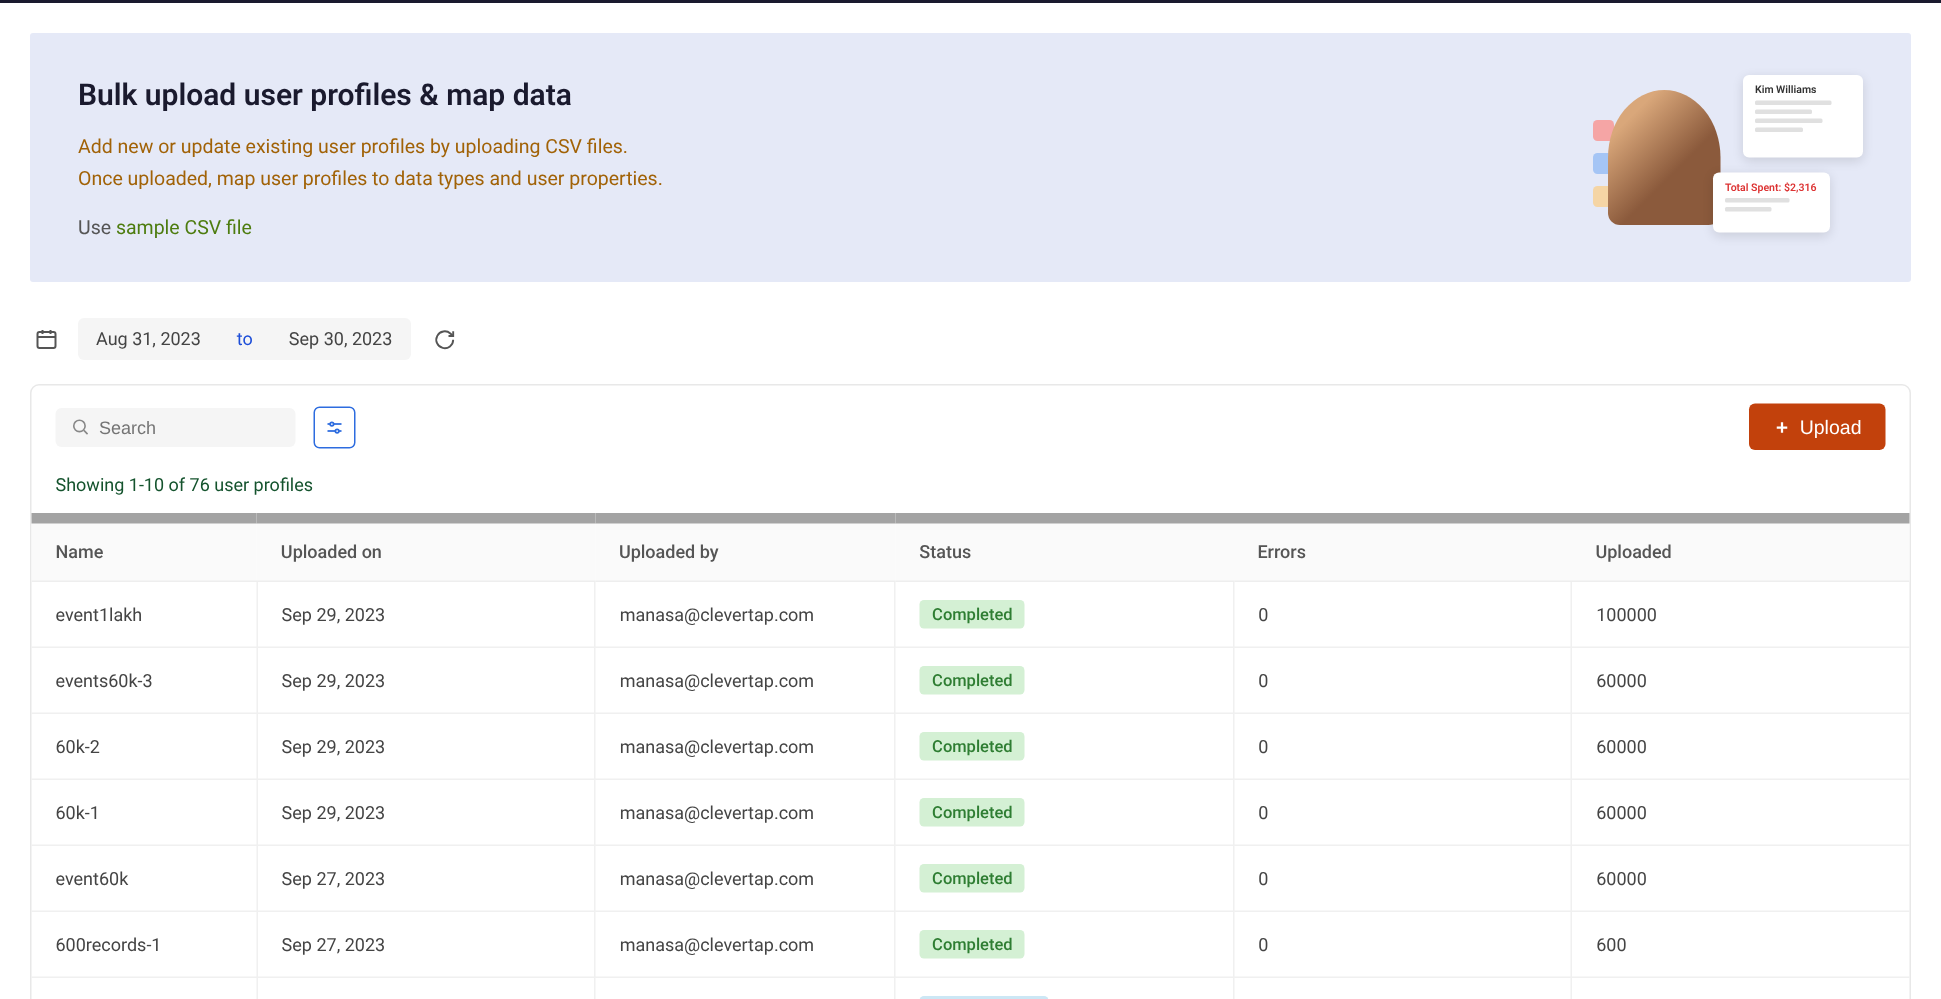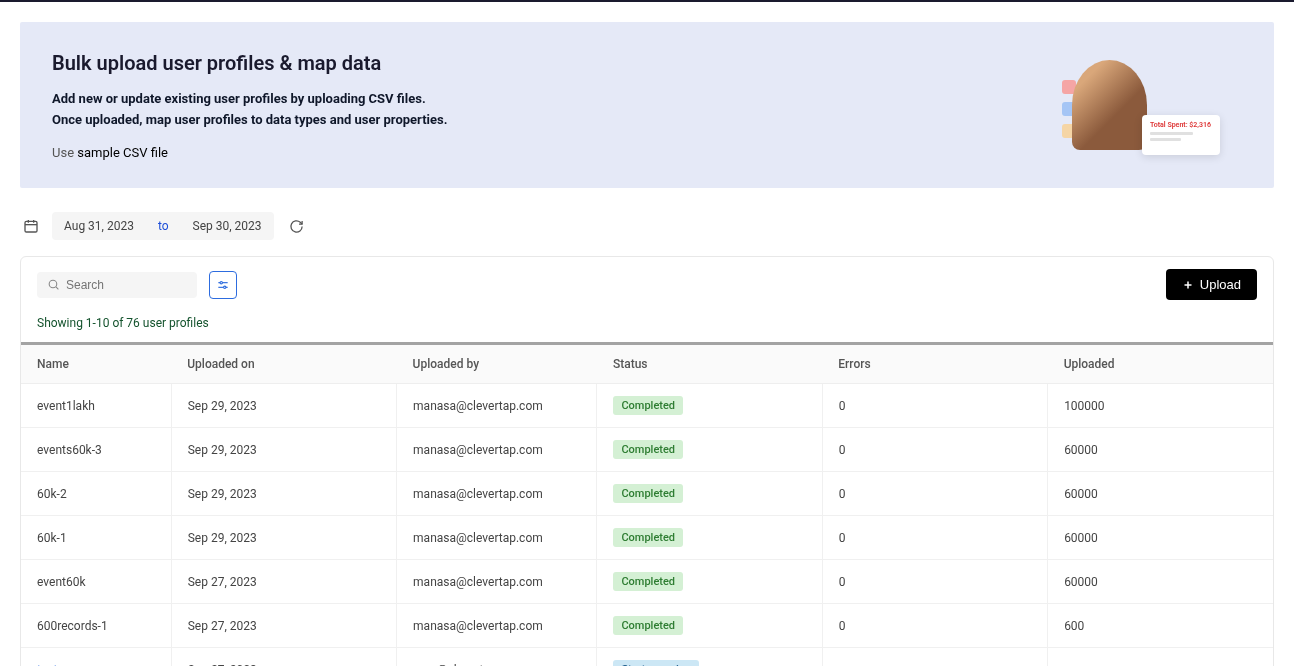--- a/index.html
+++ b/index.html
@@ -25,27 +25,26 @@
 }
 .hero-left { max-width: 600px; }
 .hero-title {
   font-size: 20px;
   font-weight: 600;
   color: #1a1a2e;
   margin-bottom: 14px;
 }
 .hero-desc {
   font-size: 13px;
-  color: #0f172a;
+  color: #a16207;
   line-height: 1.6;
   margin-bottom: 14px;
-  font-weight: bold;
 }
 .hero-link-line { font-size: 13px; color: #555; }
-.hero-link { color: #000000; text-decoration: none; margin-top: 16px; }
+.hero-link { color: #4d7c0f; text-decoration: none; margin-top: 16px; }
 .hero-illustration {
   width: 180px; height: 110px;
   position: relative;
   flex-shrink: 0;
 }
 .ill-card {
   position: absolute;
   background: #fff;
   border-radius: 4px;
   box-shadow: 0 2px 8px rgba(0,0,0,0.12);
@@ -120,21 +119,21 @@
 }
 .filter-btn {
   width: 28px; height: 28px;
   border: 1px solid #2d6cdf;
   border-radius: 4px;
   background: #fff;
   display: flex; align-items: center; justify-content: center;
   color: #2d6cdf; cursor: pointer;
 }
 .upload-btn {
-  background: #000000;
+  background: #c2410c;
   color: #fff;
   border: none;
   border-radius: 4px;
   padding: 8px 16px;
   font-size: 13px;
   display: flex; align-items: center; gap: 6px;
   cursor: pointer;
 }
 .showing {
   padding: 4px 16px 12px;
@@ -144,21 +143,21 @@
 table {
   width: 100%;
   border-collapse: collapse;
 }
 th {
   text-align: left;
   font-size: 12px;
   font-weight: 500;
   color: #555;
   padding: 12px 16px;
-  border-top: 3px solid #a3a3a3;
+  border-top: 7px solid #a3a3a3;
   border-bottom: 1px solid #eee;
   background: #fafafa;
 }
 td {
   padding: 12px 16px;
   font-size: 12px;
   color: #444;
   border-bottom: 1px solid #f0f0f0;
   border-right: 1px solid #f0f0f0;
 }
@@ -195,20 +194,27 @@
         <span>Use </span><a class="hero-link">sample CSV file</a>
       </p>
     </div>
     <div class="hero-illustration">
       <div class="ill-icons">
         <div class="ill-icon"></div>
         <div class="ill-icon b"></div>
         <div class="ill-icon c"></div>
       </div>
       <div class="ill-person"></div>
+      <div class="ill-card top">
+        <div class="ill-name">Kim Williams</div>
+        <div class="ill-line"></div>
+        <div class="ill-line" style="width:60%"></div>
+        <div class="ill-line" style="width:70%"></div>
+        <div class="ill-line" style="width:50%"></div>
+      </div>
       <div class="ill-card bot">
         <div class="ill-amt">Total Spent: $2,316</div>
         <div class="ill-line" style="width:70%"></div>
         <div class="ill-line" style="width:50%"></div>
       </div>
     </div>
   </div>
 
   <div class="toolbar-row">
     <div class="cal-icon-wrap">

